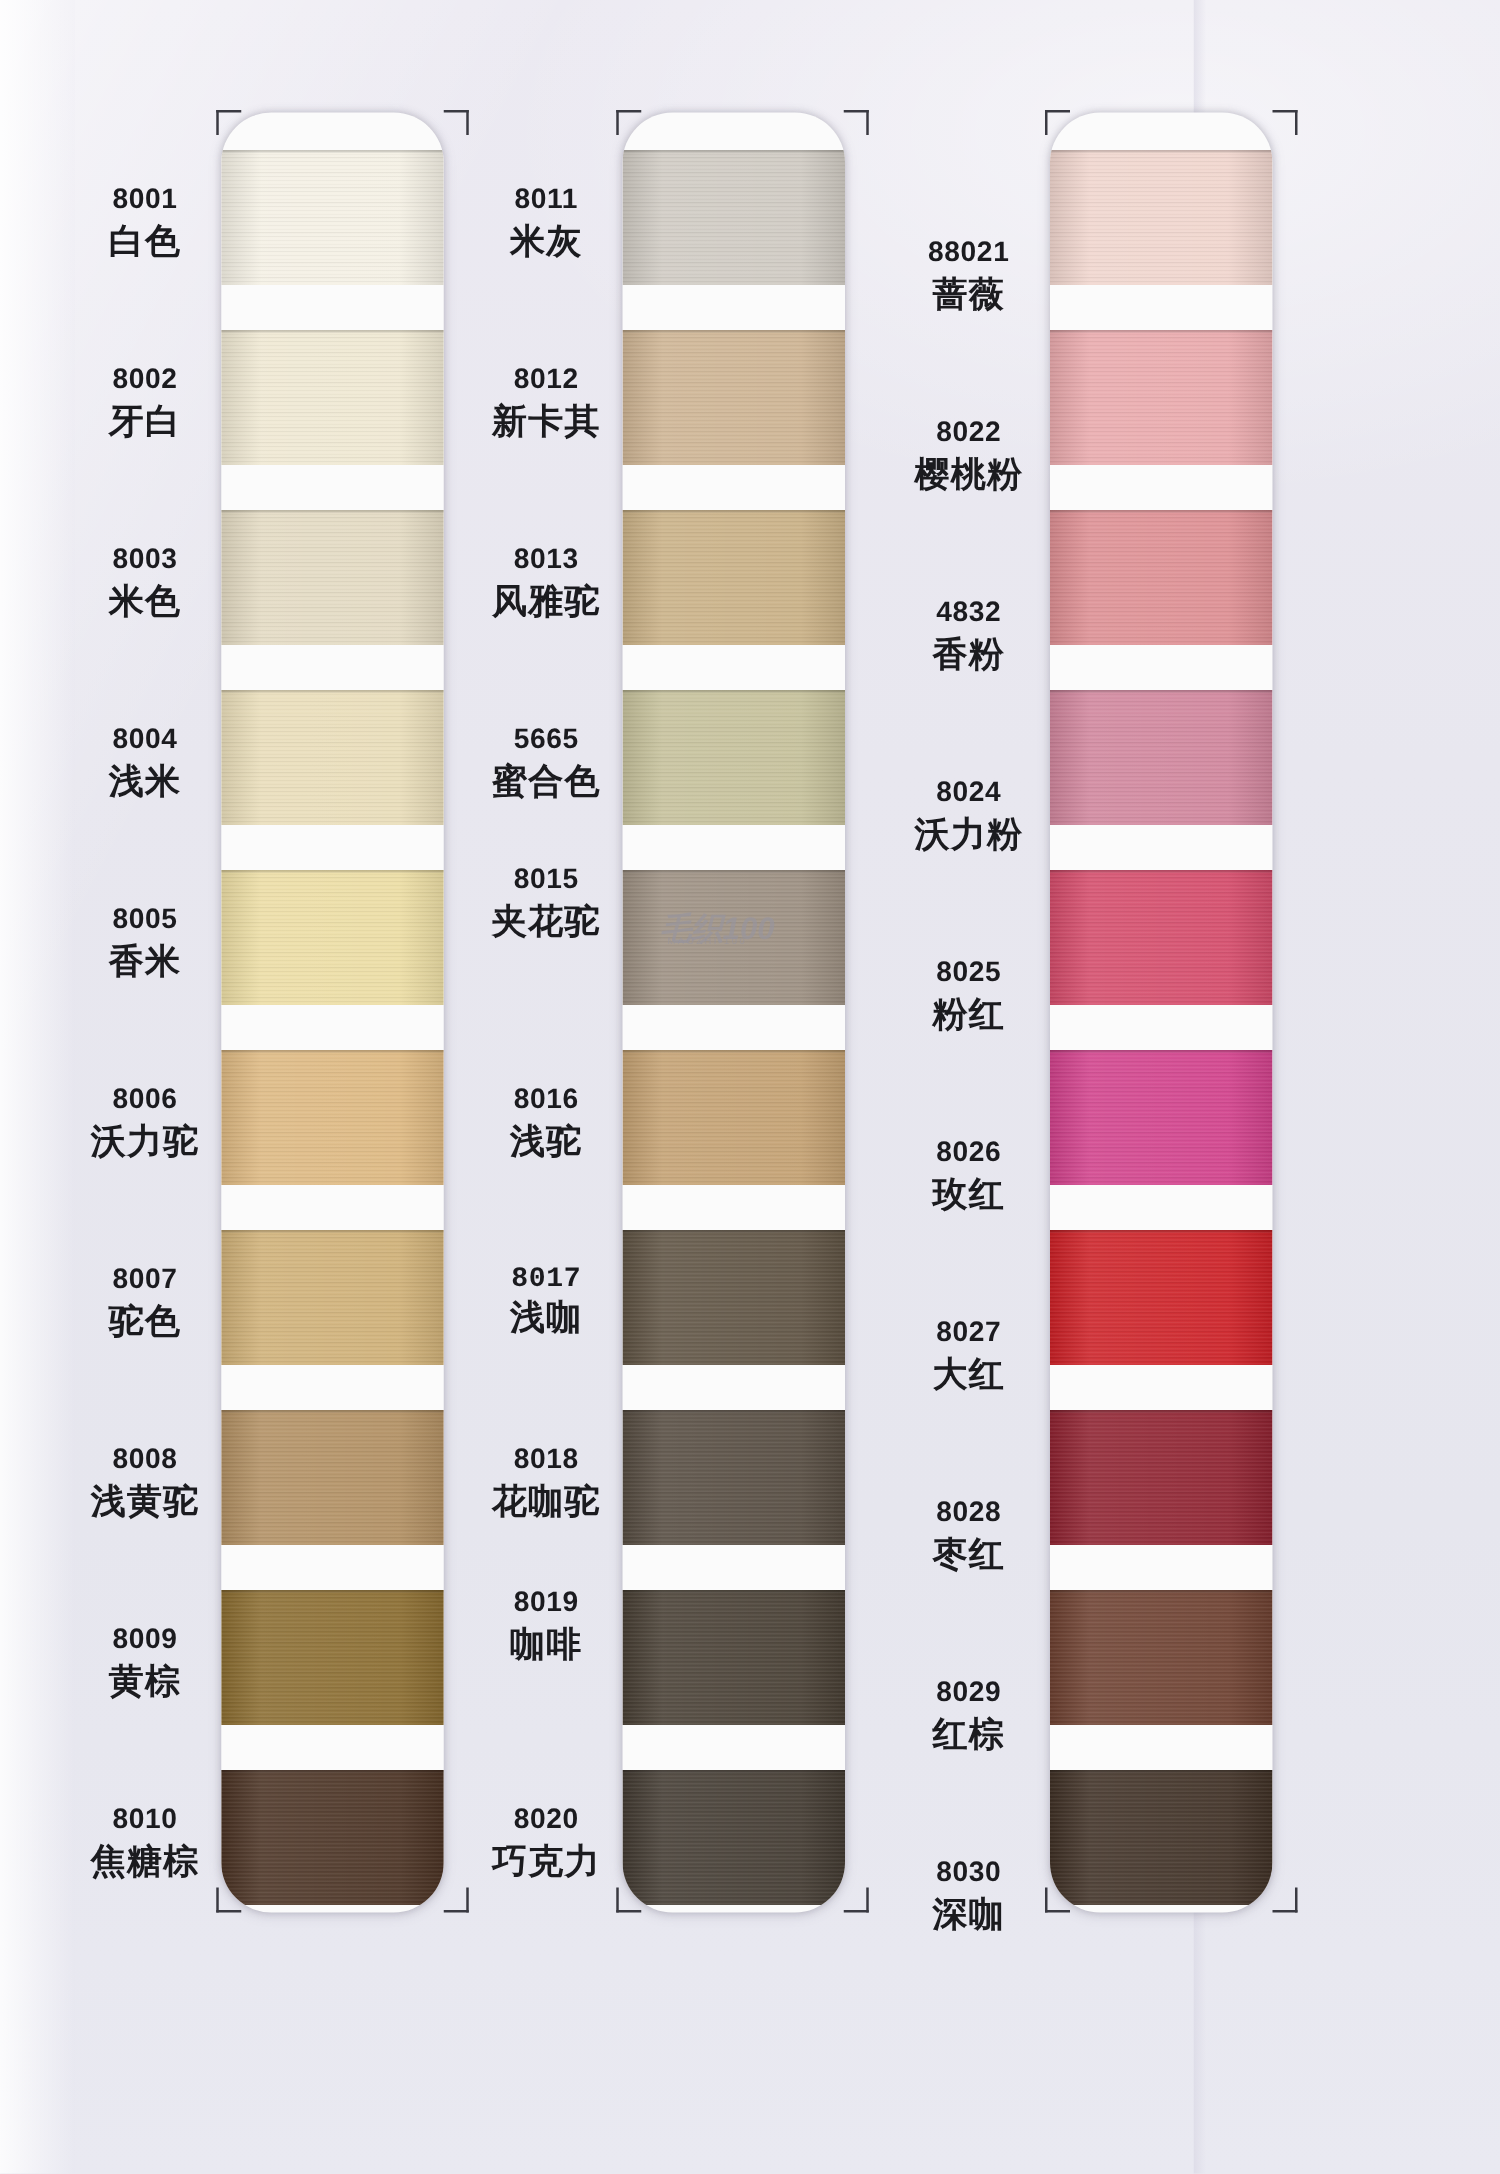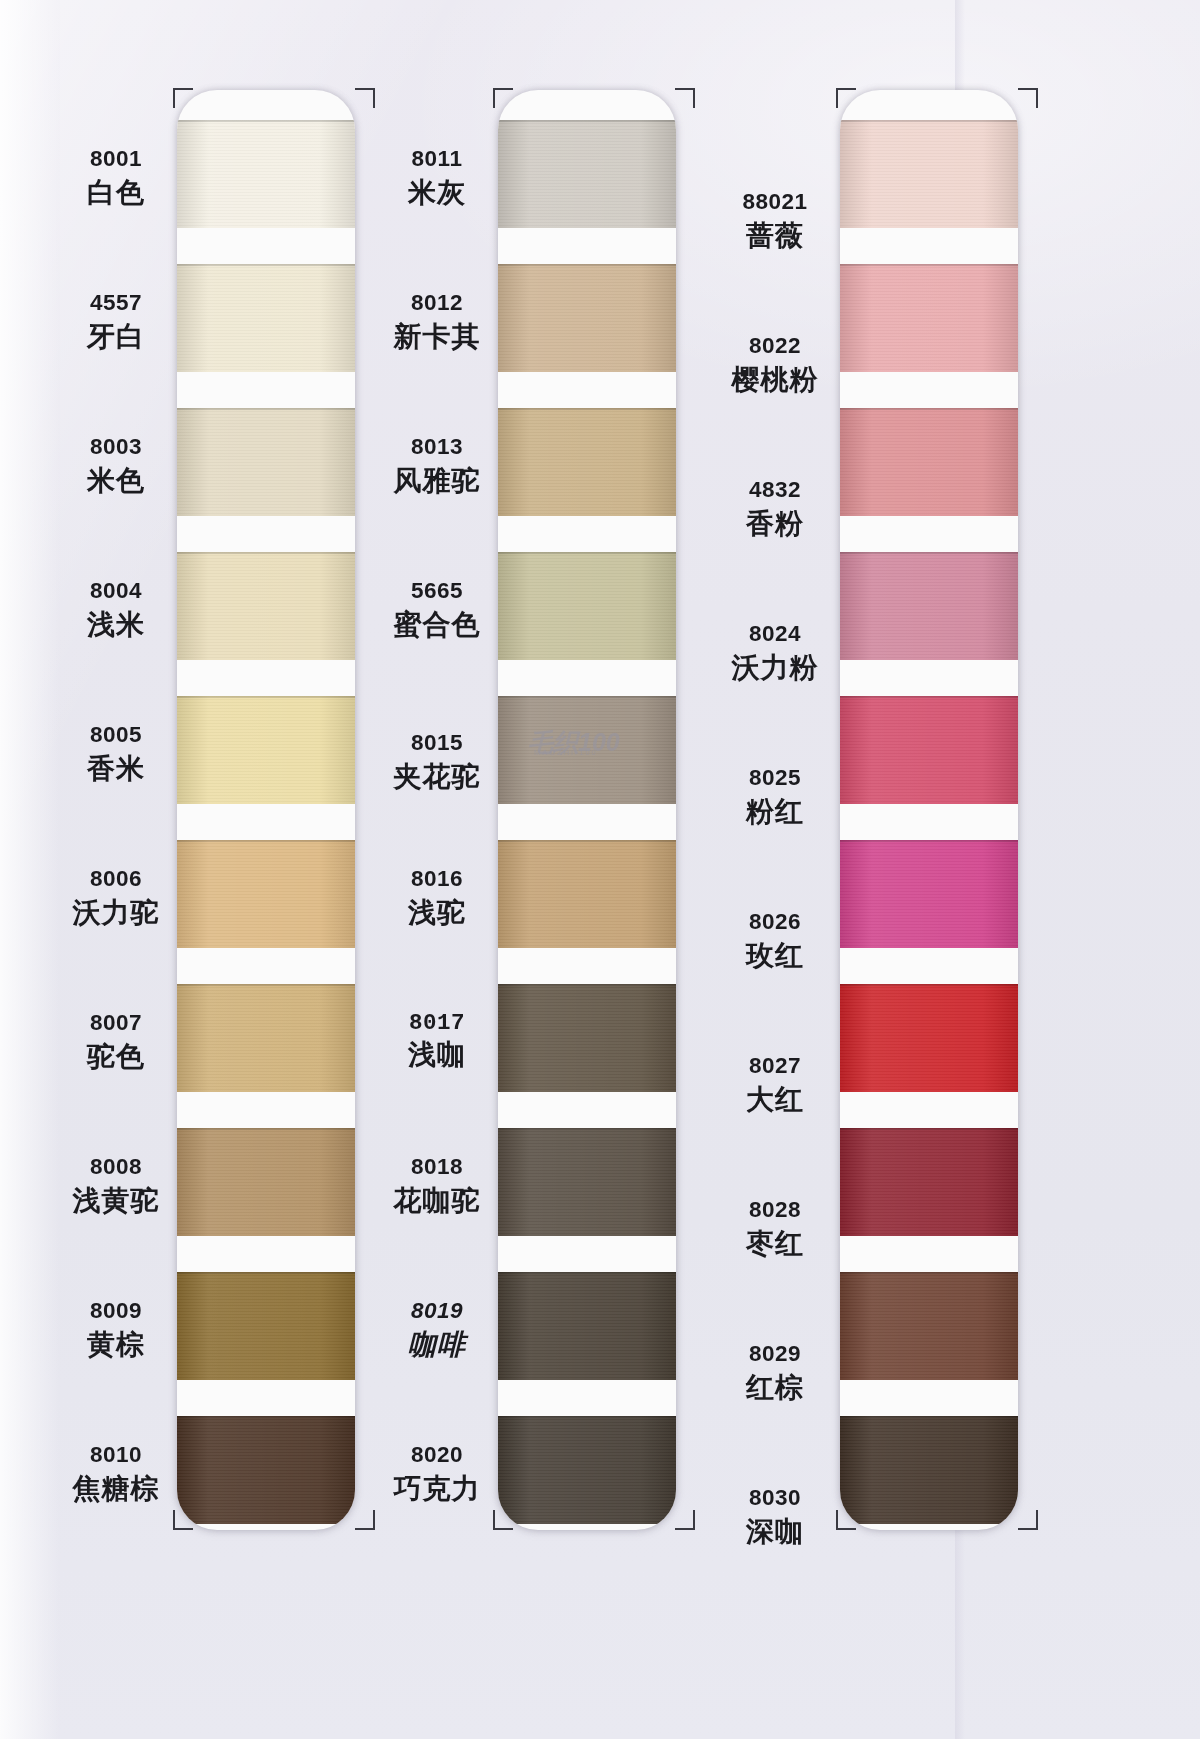--- a/index.html
+++ b/index.html
@@ -161,21 +161,21 @@
           <div class="swatch" style="top: 1326px; height: 108px; background: rgb(74, 50, 35);">
             <div class="top-edge"></div>
           </div>
         </div>
     </div>
   <div class="label" style="top: 56px;">
         <div class="code">8001</div>
         <div class="name">白色</div>
       </div>
       <div class="label" style="top: 200px;">
-        <div class="code">4557</div>
+        <div class="code">8002</div>
         <div class="name">牙白</div>
       </div>
       <div class="label" style="top: 344px;">
         <div class="code">8003</div>
         <div class="name">米色</div>
       </div>
       <div class="label" style="top: 488px;">
         <div class="code">8004</div>
         <div class="name">浅米</div>
       </div>
@@ -249,37 +249,37 @@
         <div class="name">新卡其</div>
       </div>
       <div class="label" style="top: 344px;">
         <div class="code">8013</div>
         <div class="name">风雅驼</div>
       </div>
       <div class="label" style="top: 488px;">
         <div class="code">5665</div>
         <div class="name">蜜合色</div>
       </div>
-      <div class="label" style="top: 640px;">
+      <div class="label" style="top: 600px;">
         <div class="code">8015</div>
         <div class="name">夹花驼</div>
       </div>
       <div class="label" style="top: 776px;">
         <div class="code">8016</div>
         <div class="name">浅驼</div>
       </div>
       <div class="label" style="top: 920px; font-family: Liberation Mono, monospace;">
         <div class="code">8017</div>
         <div class="name">浅咖</div>
       </div>
       <div class="label" style="top: 1064px;">
         <div class="code">8018</div>
         <div class="name">花咖驼</div>
       </div>
-      <div class="label" style="top: 1208px; font-style: italic;">
+      <div class="label" style="top: 1179px;">
         <div class="code">8019</div>
         <div class="name">咖啡</div>
       </div>
       <div class="label" style="top: 1352px;">
         <div class="code">8020</div>
         <div class="name">巧克力</div>
       </div>
     </div>
 
   <div class="column" id="col3">

